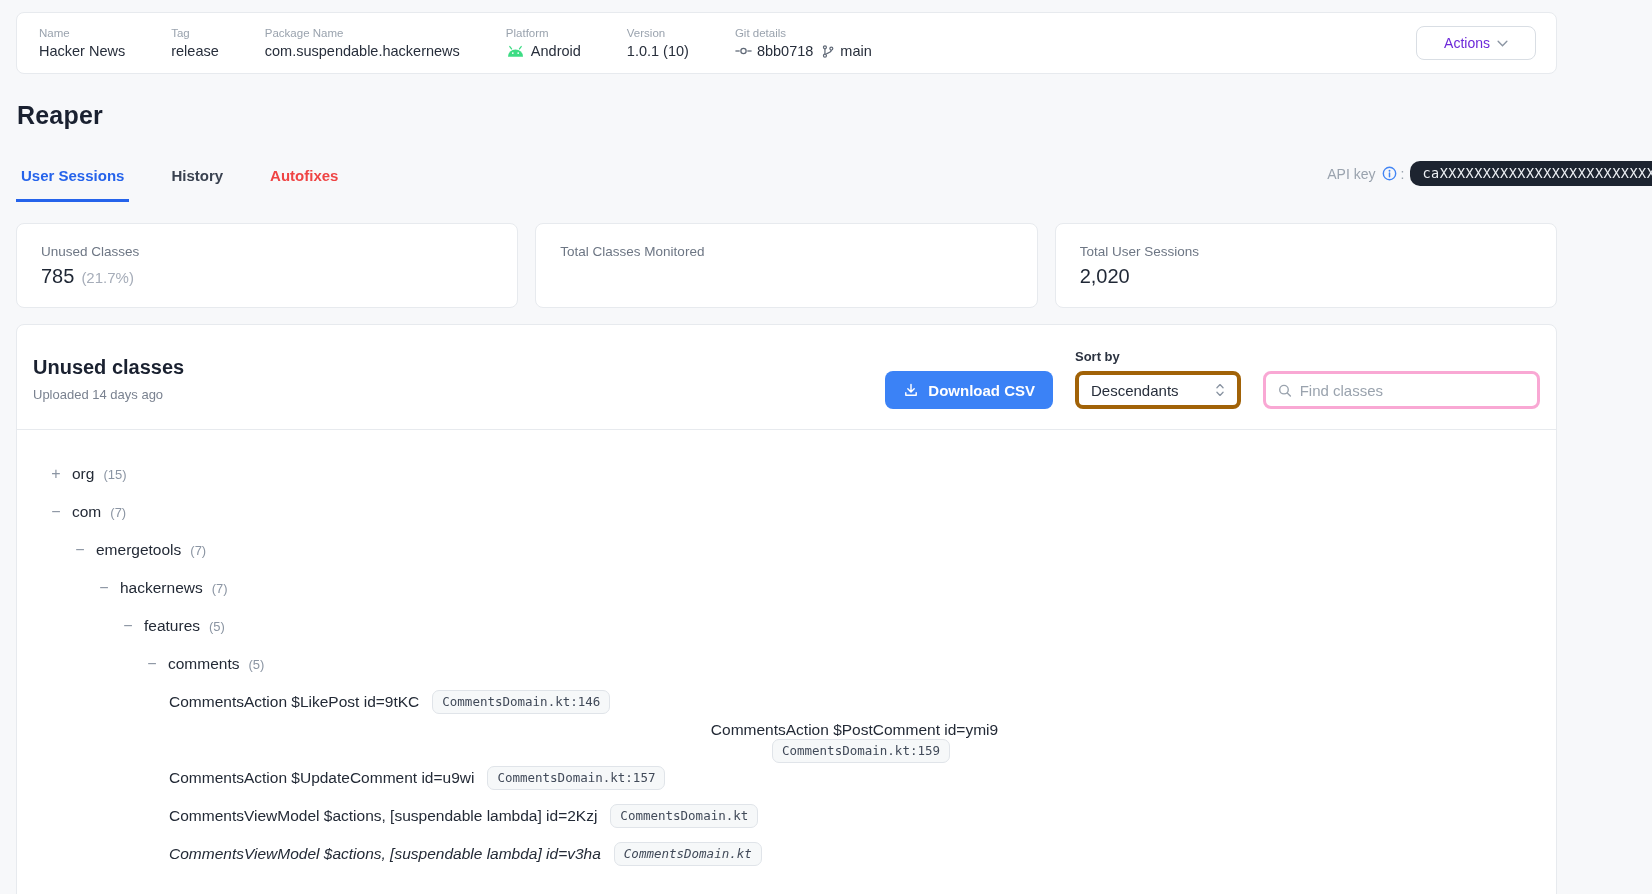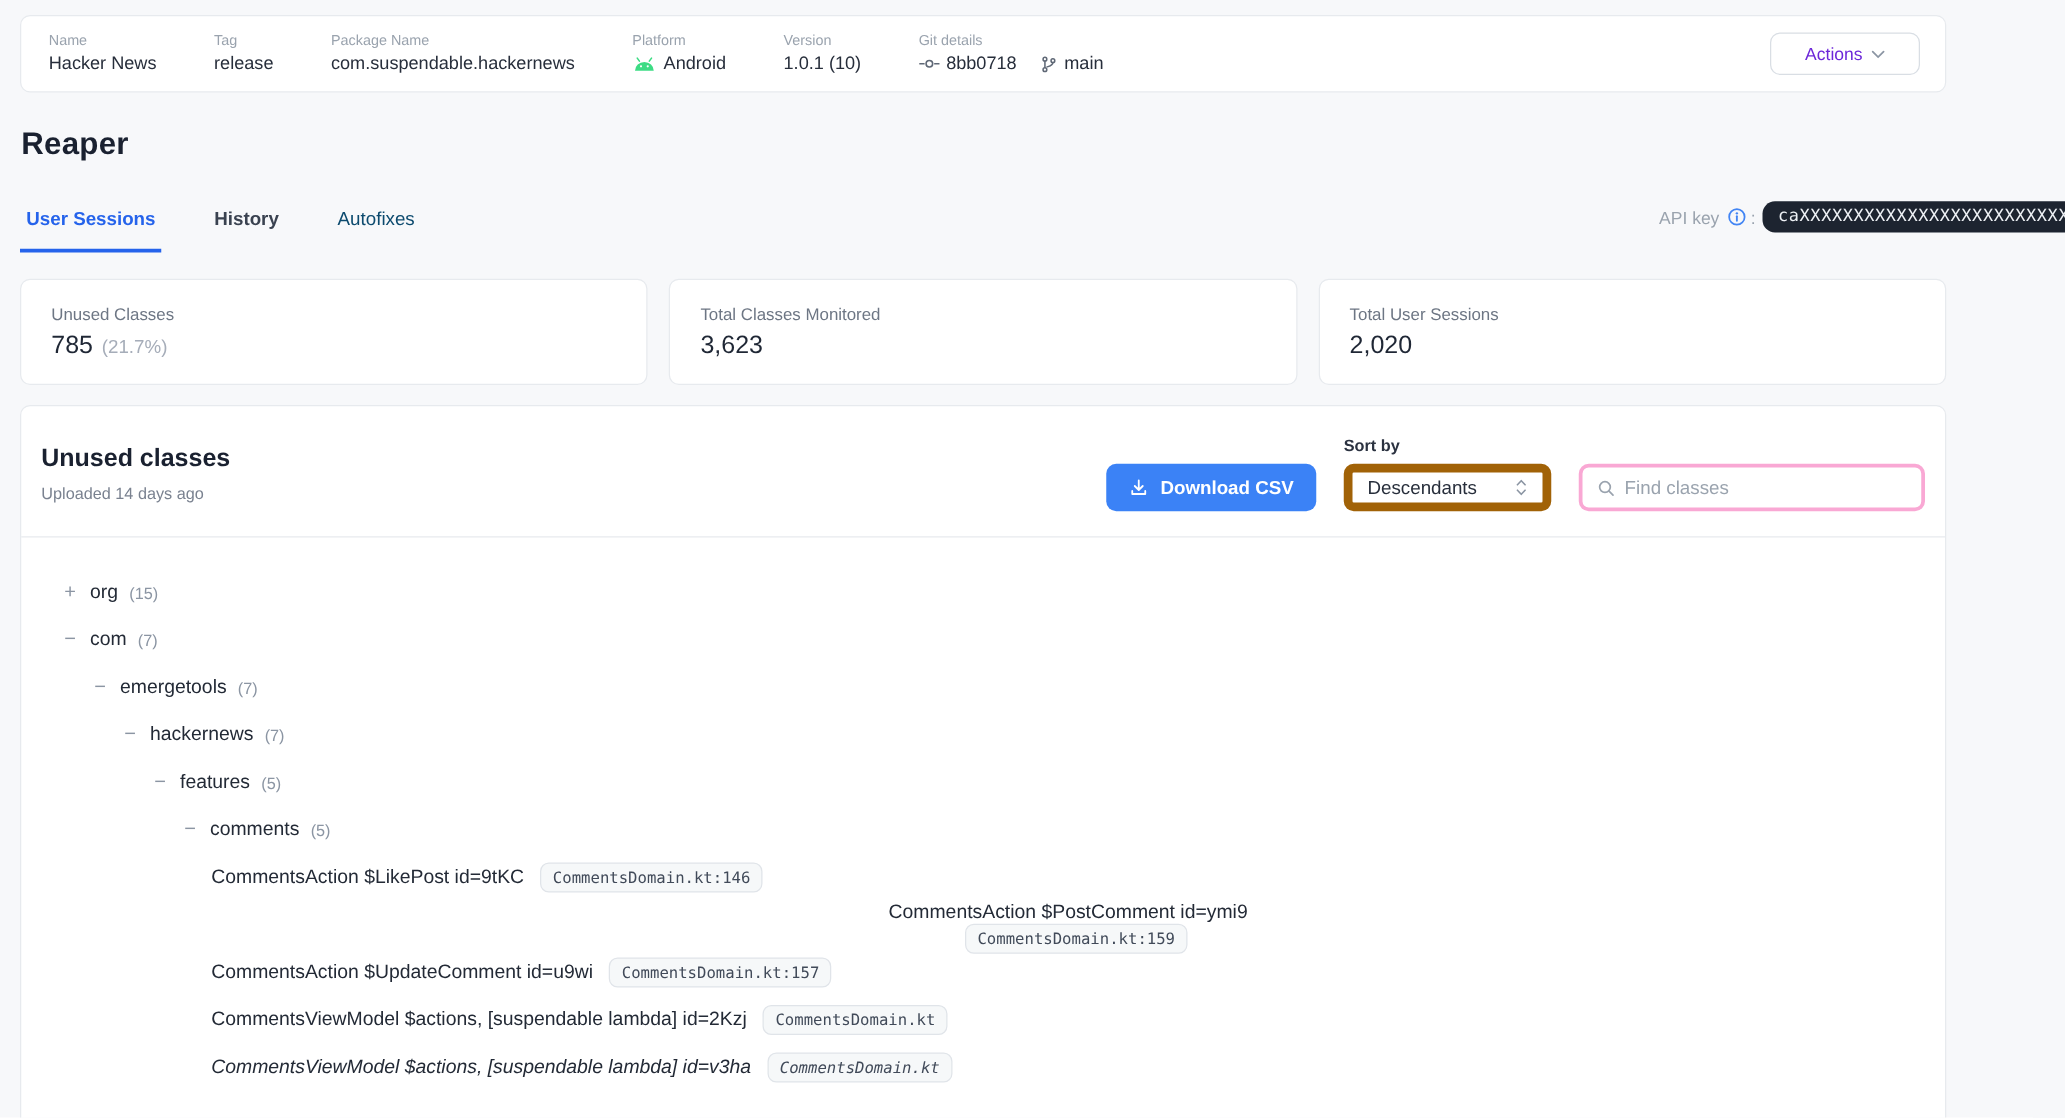--- a/index.html
+++ b/index.html
@@ -17,21 +17,21 @@
     border-radius: 8px;
     height: 62px;
     display: flex;
     align-items: center;
     padding: 0 20px 0 22px;
   }
   .fields { display: flex; align-items: center; gap: 46px; }
   .field .f-label { font-size: 11.5px; color: #9aa3ae; margin-bottom: 4px; }
   .field .f-value { font-size: 14.5px; color: #272e3b; display: flex; align-items: center; gap: 6px; }
   .field .f-value svg { flex: 0 0 auto; }
-  .git-pair { display: flex; align-items: center; gap: 19px; }
+  .git-pair { display: flex; align-items: center; gap: 8px; }
   .git-item { display: flex; align-items: center; gap: 5px; }
   .actions-btn {
     margin-left: auto;
     background: #fff;
     border: 1px solid #d9dee4;
     border-radius: 8px;
     padding: 8px 27px;
     font-family: inherit;
     font-size: 14px;
     color: #6d28d9;
@@ -60,21 +60,21 @@
     font-size: 15px;
     padding: 0 5px 15px 5px;
     border: none;
     background: none;
     font-family: inherit;
     cursor: pointer;
     border-bottom: 3px solid transparent;
   }
   .tab.active { color: #2563eb; font-weight: 700; border-bottom-color: #2563eb; }
   .tab.default { color: #3a4250; font-weight: 600; }
-  .tab.disabled { color: #0c4a6e; font-weight: 400; text-align: right; }
+  .tab.disabled { color: #ef4444; font-weight: 700; text-align: right; }
   .apikey {
     position: absolute;
     right: -93px;
     top: -6px;
     display: flex;
     align-items: center;
     gap: 6px;
   }
   .apikey-label { font-size: 14px; color: #9aa3ae; }
   .apikey-colon { font-size: 14px; color: #9aa3ae; margin-left: -2px; }
@@ -138,21 +138,21 @@
     display: flex;
     align-items: center;
     gap: 9px;
     cursor: pointer;
   }
   .sort-group { display: flex; flex-direction: column; }
   .sort-label { font-size: 13px; font-weight: 600; color: #2b3240; margin-bottom: 7px; }
   .select {
     width: 166px;
     height: 38px;
-    border: 7px solid #a16207;
+    border: 4px solid #a16207;
     border-radius: 8px;
     display: flex;
     align-items: center;
     justify-content: space-between;
     padding: 0 12px;
     font-size: 15px;
     color: #272e3b;
     cursor: pointer;
     background: #fff;
   }
@@ -309,23 +309,20 @@
 <div class="stats" id="stats">
     <div class="stat-card">
       <div class="stat-label">Unused Classes</div>
       <div class="stat-value-row">
         <span class="stat-value">785</span>
         <span class="stat-suffix">(21.7%)</span>
       </div>
     </div>
     <div class="stat-card">
       <div class="stat-label">Total Classes Monitored</div>
-      <div class="stat-value-row">
-        <span class="stat-value">3,623</span>
-      </div>
     </div>
     <div class="stat-card">
       <div class="stat-label">Total User Sessions</div>
       <div class="stat-value-row">
         <span class="stat-value">2,020</span>
       </div>
     </div>
   </div>
 
 <section class="panel">

